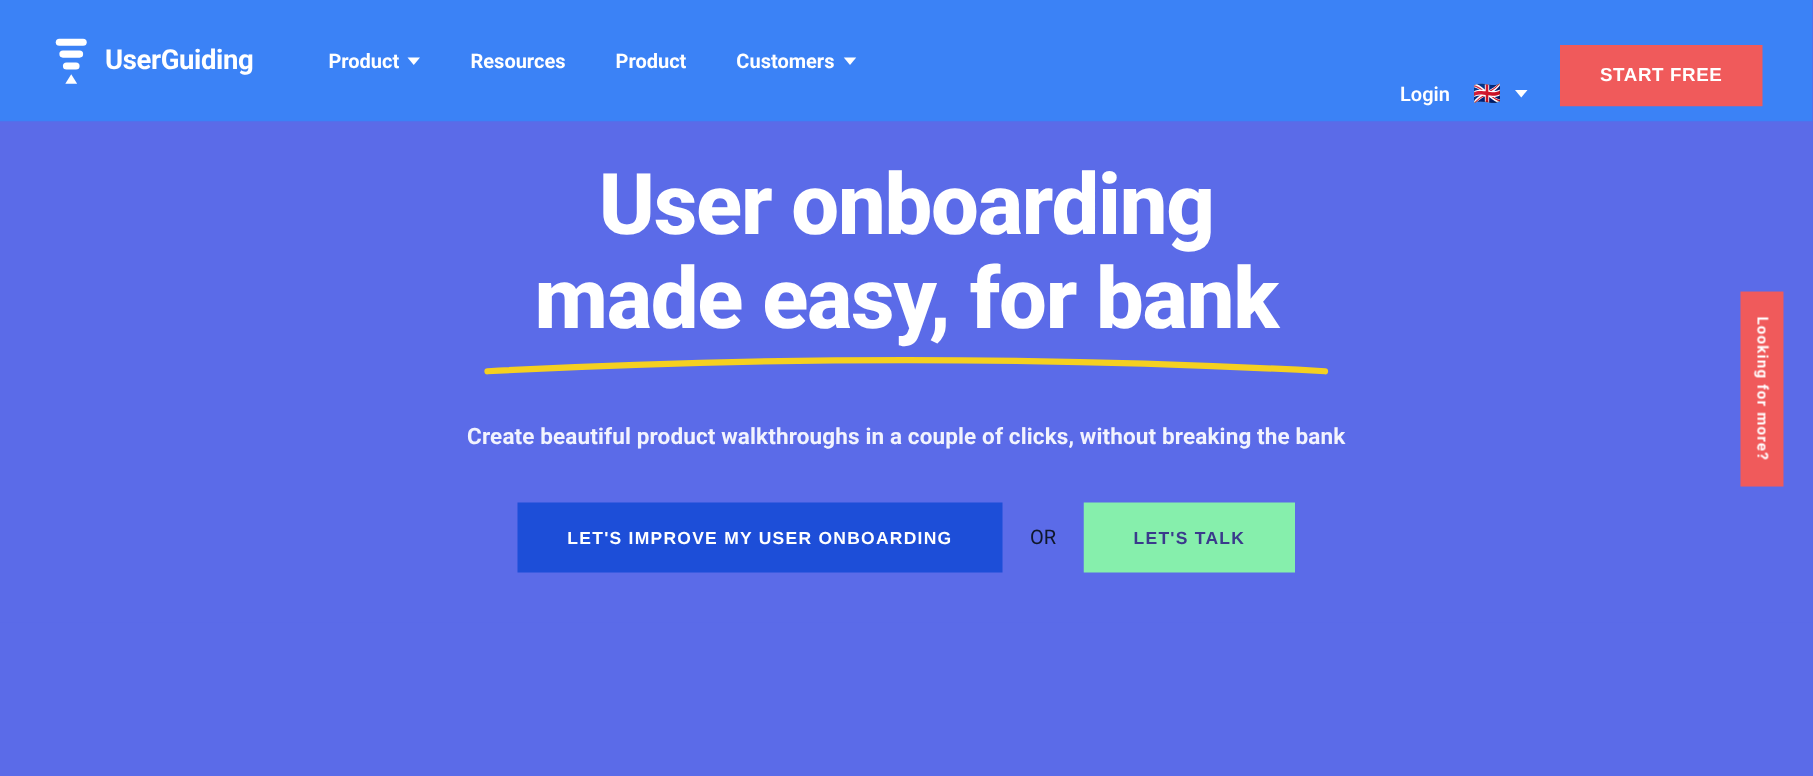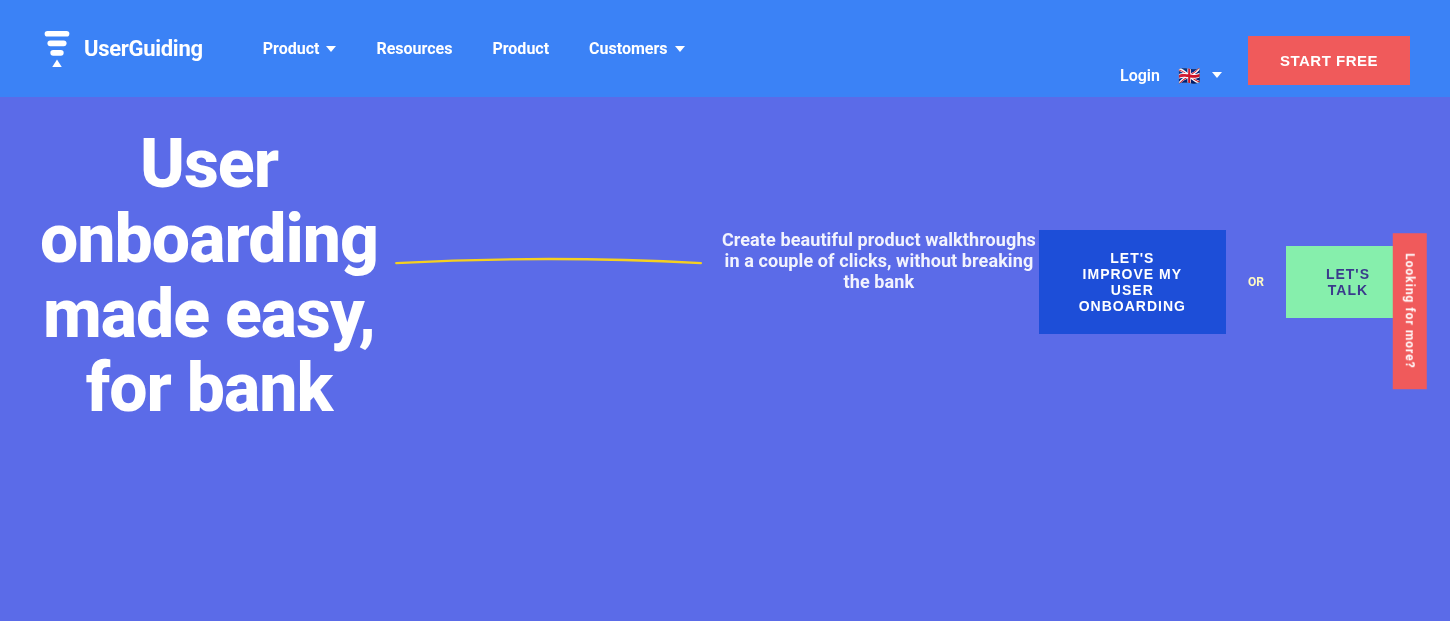--- a/index.html
+++ b/index.html
@@ -116,21 +116,21 @@
       cursor: pointer;
       text-transform: uppercase;
       margin-left: 10px;
       margin-top: 24px;
     }
 
     
     .hero {
       background-color: #5b6be8;
       display: flex;
-      flex-direction: row;
+      flex-direction: column;
       align-items: center;
       justify-content: space-between;
       padding: 30px 40px 40px;
       text-align: center;
       position: relative;
     }
 
     .hero-title {
       font-size: 68px;
       font-weight: 800;
@@ -165,23 +165,23 @@
       font-size: 14px;
       font-weight: 800;
       letter-spacing: 1px;
       padding: 20px 40px;
       border: none;
       cursor: pointer;
       text-transform: uppercase;
     }
 
     .or-text {
-      color: #fef9c3;
-      font-size: 12px;
-      font-weight: 700;
+      color: #0f172a;
+      font-size: 16px;
+      font-weight: 400;
     }
 
     .cta-secondary {
       background-color: #86efac;
       color: #3a3a8c;
       font-size: 14px;
       font-weight: 800;
       letter-spacing: 1px;
       padding: 20px 40px;
       border: none;

